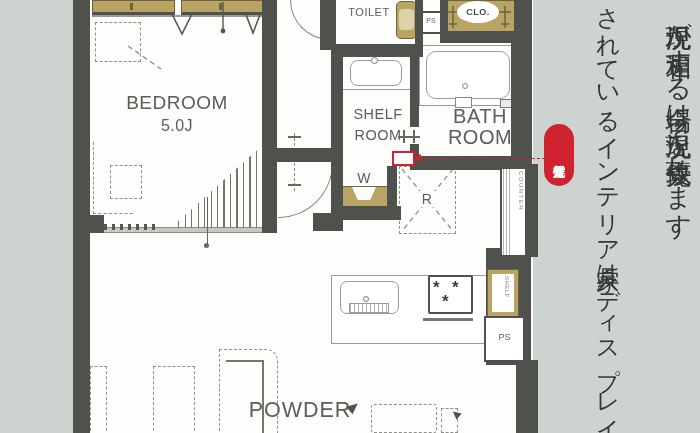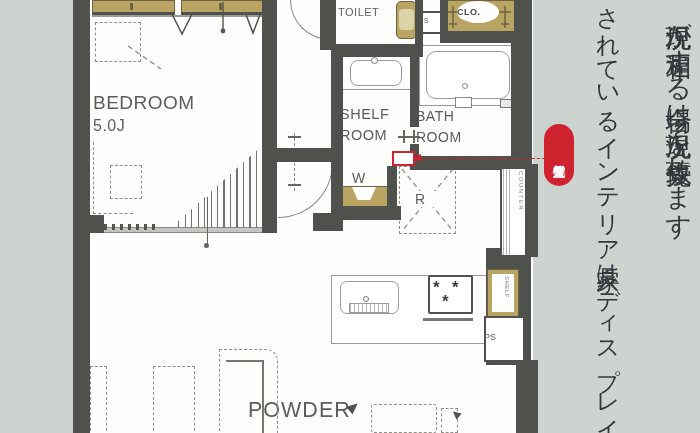--- a/index.html
+++ b/index.html
@@ -2,21 +2,21 @@
 <html><head>
 <meta charset="utf-8">
 <style>
   html,body{margin:0;padding:0;}
   #stage{position:relative;width:700px;height:433px;background:#cdd4d0;overflow:hidden;
          font-family:"Liberation Sans",sans-serif;}
   .abs{position:absolute;}
   .wall{position:absolute;background:#4f514c;}
   .tan{position:absolute;background:#b9a463;border:1px solid #6e6340;box-sizing:border-box;}
   .dashedbox{position:absolute;border:1.5px dashed #8f8f8b;box-sizing:border-box;}
-  .roomtext{position:absolute;color:#5d5d5a;letter-spacing:.5px;}
+  .roomtext{position:absolute;color:#5d5d5a;text-align:center;letter-spacing:.5px;}
   .thinline{position:absolute;background:#9a9a96;}
   .arc{position:absolute;box-sizing:border-box;}
   .vtext{writing-mode:vertical-rl;text-orientation:upright;}
   .jp{position:absolute;writing-mode:vertical-rl;color:#33373a;
       font-family:"Liberation Serif","DejaVu Serif",serif;font-weight:500;letter-spacing:-1px;}
   .fan{position:absolute;left:178px;top:143px;width:87px;height:85px;
        clip-path:polygon(0 92%,100% 0,100% 100%,0 100%);
        background:repeating-linear-gradient(90deg,#74746f 0 1px,transparent 1px 6.5px);}
   .dotband{position:absolute;left:104px;top:224px;width:55px;height:6px;
        background:repeating-linear-gradient(90deg,#54564f 0 3px,transparent 3px 8px);}
@@ -92,21 +92,21 @@
 
   <div class="abs" style="left:398px;top:136px;width:22px;height:1.5px;background:#66665f;"></div>
   <div class="abs" style="left:403px;top:130px;width:1.5px;height:13px;background:#66665f;"></div>
   <div class="abs" style="left:413px;top:130px;width:1.5px;height:13px;background:#66665f;"></div>
 
   <div class="abs" style="left:419px;top:45px;width:97px;height:61px;border:1px solid #9a9a96;background:#fff;box-sizing:border-box;"></div>
   <div class="abs" style="left:426px;top:51px;width:84px;height:48px;border:1.5px solid #9a9a96;border-radius:10px;box-sizing:border-box;"></div>
   <div class="abs" style="left:462px;top:83px;width:6px;height:6px;border:1px solid #888;border-radius:50%;box-sizing:border-box;"></div>
   <div class="abs" style="left:455px;top:97px;width:17px;height:11px;border:1px solid #888;background:#fff;box-sizing:border-box;"></div>
   <div class="abs" style="left:500px;top:99px;width:13px;height:9px;border:1px solid #777;background:#e9e9e6;box-sizing:border-box;"></div>
-  <div class="roomtext" style="left:416px;top:106px;width:96px;font-size:14px;line-height:21px;">
+  <div class="roomtext" style="left:432px;top:106px;width:96px;font-size:20px;line-height:21px;">
     <div>BATH</div>
     <div>ROOM</div>
   </div>
 
   <div class="roomtext" style="left:352px;top:170px;width:24px;font-size:14px;">W</div>
   <div class="tan" style="left:341px;top:186px;width:48px;height:26px;"></div>
   <div class="abs" style="left:352px;top:187px;width:24px;height:13px;background:#fdfdfc;clip-path:polygon(0 0,100% 0,76% 100%,24% 100%);"></div>
 
   <div class="dashedbox" style="left:399px;top:166px;width:57px;height:68px;background:#fdfdfc;"></div>
   <svg class="abs" style="left:400px;top:167px;" width="55" height="66">

